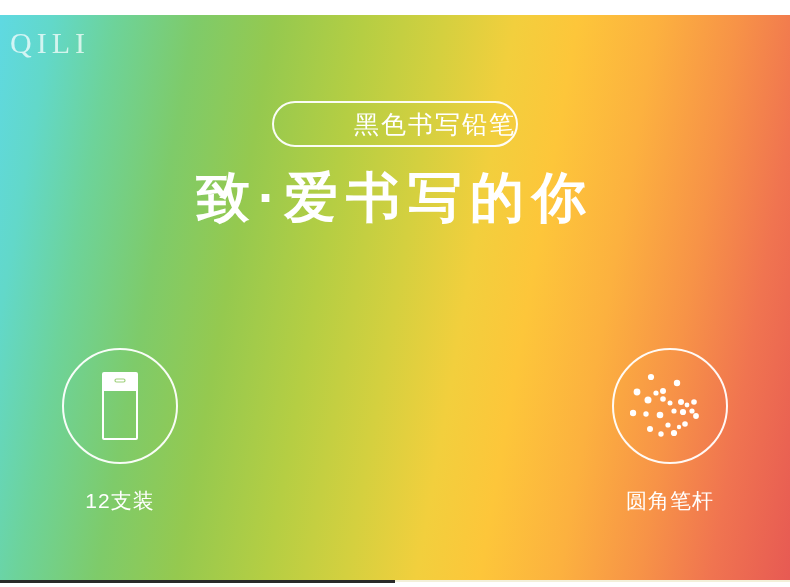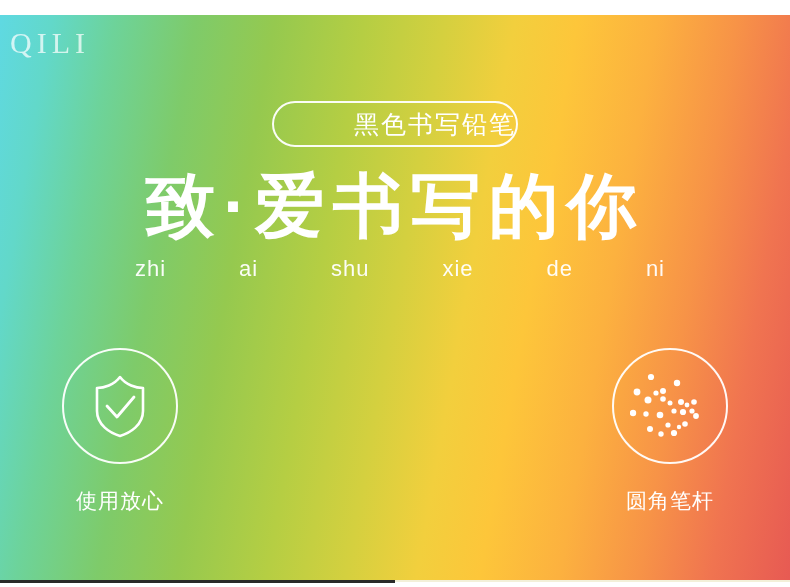--- a/index.html
+++ b/index.html
@@ -108,21 +108,21 @@
     line-height: 1;
   }
 
   
   #headline {
     position: absolute;
     left: 0;
     top: 168px;
     width: 790px;
     text-align: center;
-    font-size: 70px;
+    font-size: 54px;
     font-weight: bold;
     color: #ffffff;
     letter-spacing: 8px;
     line-height: 1.1;
     white-space: nowrap;
   }
 
   
   #pinyin-row {
     position: absolute;
@@ -185,43 +185,36 @@
   <div id="gradient-bg"></div>
 
   <div id="logo">QILI</div>
 
   <div id="badge">
     <span id="badge-text">黑色书写铅笔</span>
   </div>
 
   <div id="headline">致·爱书写的你</div>
 
-  <div id="pinyin-row">
-    <span class="pinyin">zhi</span>
-    <span class="pinyin">ai</span>
-    <span class="pinyin">shu</span>
-    <span class="pinyin">xie</span>
-    <span class="pinyin">de</span>
-    <span class="pinyin">ni</span>
-  </div>
 
   <div id="features">
-
 
     <div class="feature">
       <div class="feature-circle">
         <span class="feature-icon">
-          <svg width="60" height="66" viewBox="0 0 60 66">
-            <path d="M30 4 C24 12 14 15 7 15 L7 38 C7 52 20 60 30 63 C40 60 53 52 53 38 L53 15 C46 15 36 12 30 4 Z" fill="none" stroke="#ffffff" stroke-width="2.6" stroke-linejoin="round"></path>
-            <path d="M17 33 L27 44 L44 24" fill="none" stroke="#ffffff" stroke-width="2.8" stroke-linecap="round" stroke-linejoin="round"></path>
+          <svg width="54" height="72" viewBox="0 0 54 72">
+            <rect x="10" y="3" width="34" height="66" rx="1" fill="none" stroke="#ffffff" stroke-width="2"></rect>
+            <rect x="10" y="3" width="34" height="18" fill="#ffffff"></rect>
+            <rect x="22" y="9" width="10" height="3" rx="1.5" fill="#ffffff" stroke="#9ed07a" stroke-width="1.2"></rect>
           </svg>
         </span>
       </div>
-      <div class="feature-label">使用放心</div>
+      <div class="feature-label">12支装</div>
     </div>
+
 
 
     <div class="feature">
       <div class="feature-circle">
         <span class="feature-icon">
           <svg width="80" height="78" viewBox="0 0 80 78">
             <g fill="#ffffff">
               <circle cx="21" cy="10" r="3.1"></circle>
               <circle cx="7" cy="25" r="3.4"></circle>
               <circle cx="26" cy="26" r="2.6"></circle>

